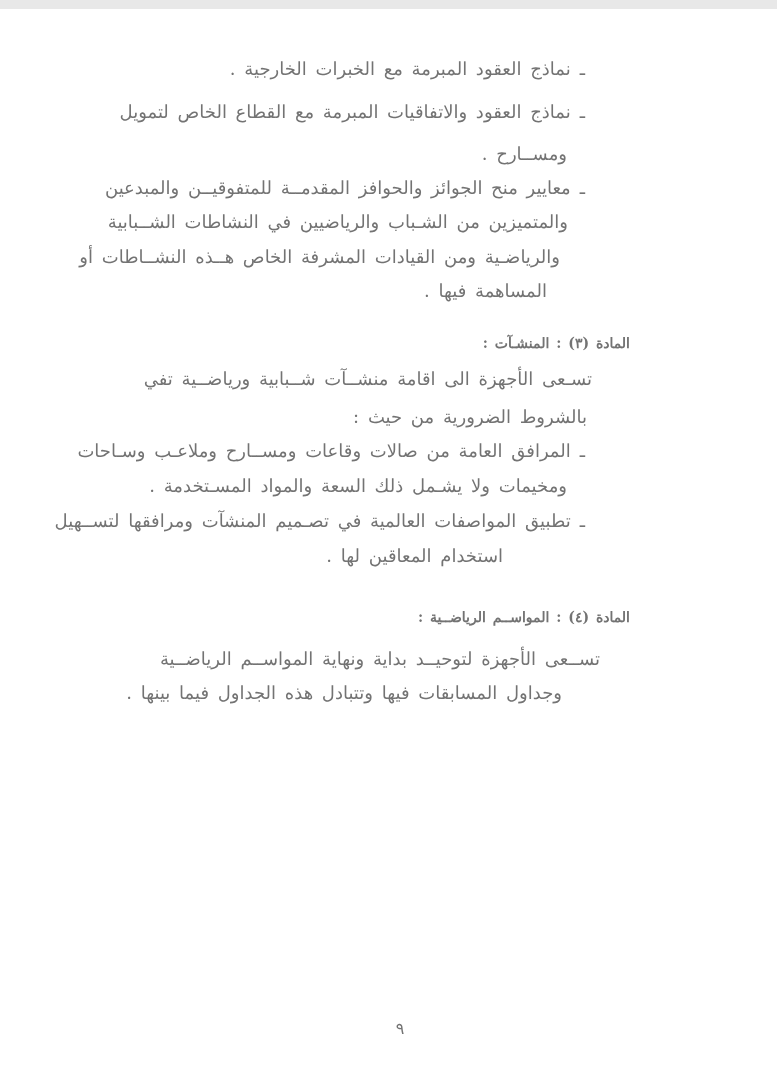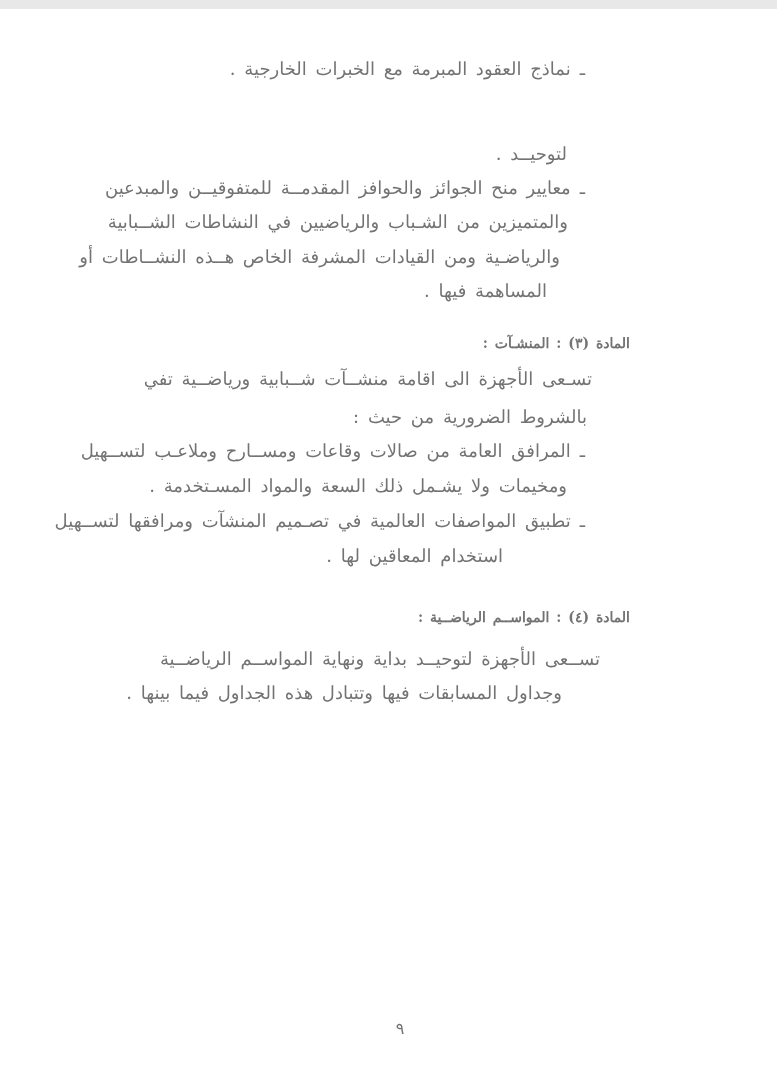--- a/index.html
+++ b/index.html
@@ -57,32 +57,33 @@
   .p4l1{top:638px;right:177px;}
   .p4l2{top:672px;right:215px;}
 </style>
 </head>
 <body>
 
 <div class="page">
 
   <div class="line a1l1"><span class="dash">ـ</span><span>نماذج العقود المبرمة مع الخبرات الخارجية .</span></div>
 
-  <div class="line a2l2">لتوحيــد .</div>
+  <div class="line a2l1"><span class="dash">ـ</span><span>نماذج العقود والاتفاقيات المبرمة مع القطاع الخاص  لتمويل</span></div>
+  <div class="line a2l2">ومســارح .</div>
 
   <div class="line a3l1"><span class="dash">ـ</span><span>معايير منح الجوائز والحوافز المقدمــة للمتفوقيــن والمبدعين</span></div>
   <div class="line a3l2">والمتميزين من الشـباب والرياضيين في النشاطات  الشــبابية</div>
   <div class="line a3l3">والرياضـية ومن القيادات المشرفة الخاص هــذه  النشــاطات أو</div>
   <div class="line a3l4">المساهمة فيها .</div>
 
   <div class="line heading h3">المادة (٣) : المنشـآت :</div>
   <div class="line p3l1">تسـعى الأجهزة الى اقامة منشــآت شــبابية ورياضــية تفي</div>
   <div class="line p3l2">بالشروط الضرورية من حيث :</div>
 
-  <div class="line b31l1"><span class="dash">ـ</span><span>المرافق العامة من صالات وقاعات ومســارح وملاعـب لتســهيل</span></div>
+  <div class="line b31l1"><span class="dash">ـ</span><span>المرافق العامة من صالات وقاعات ومســارح وملاعـب وسـاحات</span></div>
   <div class="line b31l2">ومخيمات  ولا يشـمل ذلك السعة والمواد المسـتخدمة .</div>
 
   <div class="line b32l1"><span class="dash">ـ</span><span>تطبيق المواصفات العالمية في تصـميم المنشآت ومرافقها لتســهيل</span></div>
   <div class="line b32l2">استخدام المعاقين لها .</div>
 
   <div class="line heading h4">المادة (٤) : المواســم الرياضــية :</div>
   <div class="line p4l1">تســعى الأجهزة لتوحيــد بداية ونهاية المواســم الرياضــية</div>
   <div class="line p4l2">وجداول المسابقات فيها وتتبادل هذه الجداول فيما بينها .</div>
 
   <div class="pagenum">٩</div>

